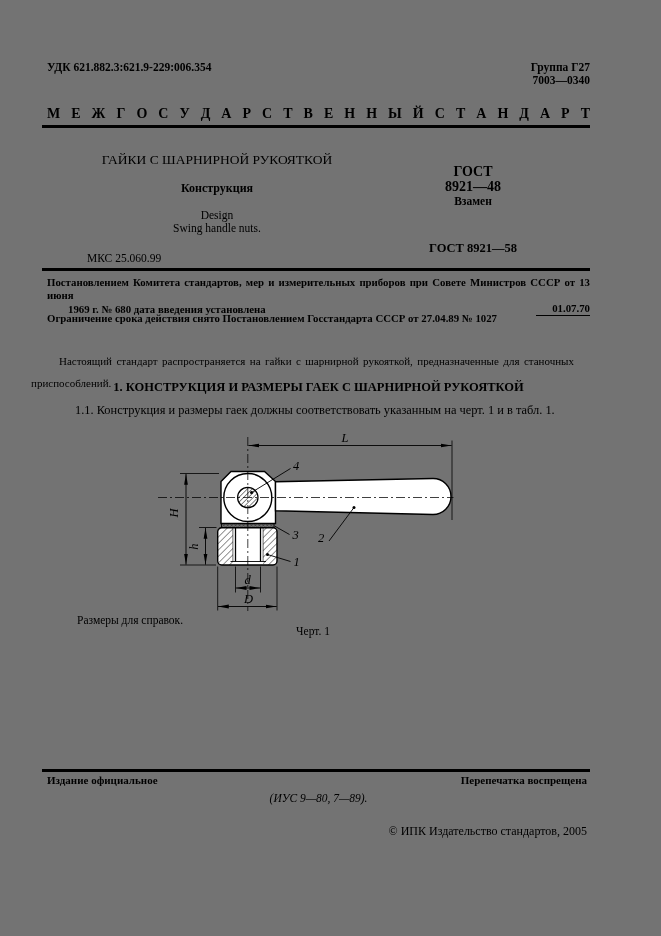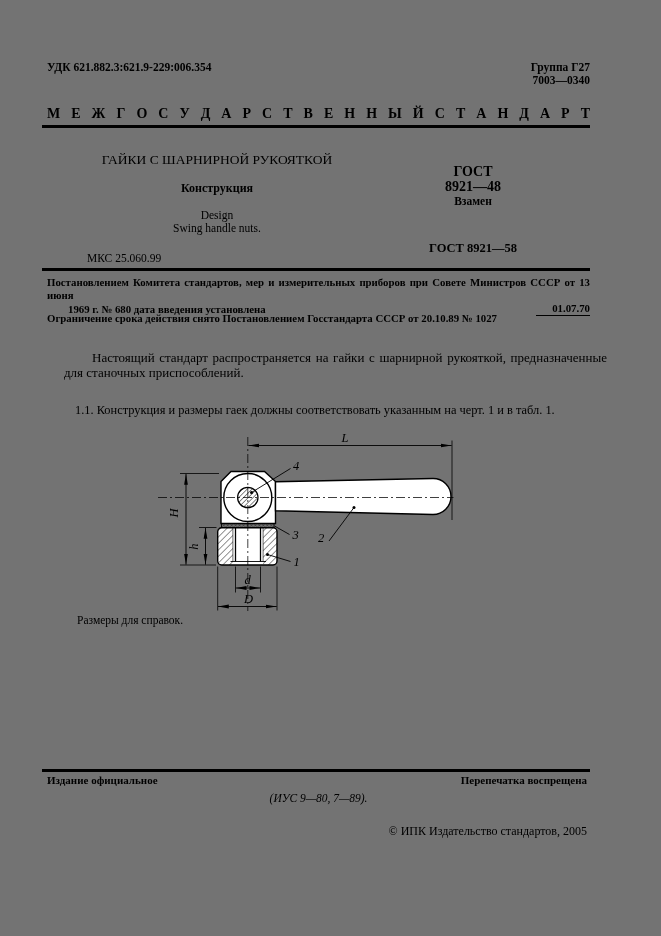--- a/index.html
+++ b/index.html
@@ -25,21 +25,21 @@
   .gost-r{font-size:12.5px;margin-top:32px;}
 
   .mks{left:47px;top:252px;font-size:11.5px;margin-left:40px;}
 
   .decree{left:47px;width:543px;top:276px;font-weight:bold;font-size:10.8px;line-height:13px;}
   .decree-l1{text-align:justify;text-align-last:justify;}
   .decree-l2{display:flex;justify-content:space-between;align-items:flex-end;margin-left:21px;}
   .date-ul{border-bottom:1.6px solid #000;padding-left:16px;}
   .limitation{left:47px;width:543px;top:312px;font-weight:bold;font-size:10.8px;line-height:13px;}
 
-  .scope{left:64px;width:543px;top:350px;font-size:13px;line-height:15px;
+  .scope{left:31px;width:543px;top:350px;font-size:11px;line-height:22px;
          text-indent:28px;text-align:justify;}
   .sec-heading{left:47px;width:543px;top:380px;text-align:center;font-weight:bold;font-size:12.5px;}
   .clause{left:47px;width:543px;top:403px;font-size:12.4px;text-indent:28px;}
 
   .figure-wrap{left:150px;top:425px;width:330px;height:195px;}
   .fig-note{left:77px;top:614px;font-size:11.5px;}
   .fig-caption{left:47px;width:532px;top:625px;text-align:center;font-size:11.5px;}
 
   .footer-row{left:47px;width:540px;top:774px;display:flex;justify-content:space-between;
               font-weight:bold;font-size:11px;}
@@ -82,23 +82,24 @@
   <div class="abs mks">МКС 25.060.99</div>
   <div class="rule" style="top:268px;"></div>
 
   <div class="abs decree">
     <div class="decree-l1">Постановлением Комитета стандартов, мер и измерительных приборов при Совете Министров СССР от 13 июня</div>
     <div class="decree-l2">
       <span>1969 г. № 680 дата введения установлена</span>
       <span class="date-ul">01.07.70</span>
     </div>
   </div>
-  <div class="abs limitation">Ограничение срока действия снято Постановлением Госстандарта СССР от 20.10.89 № 1027</div>
+  <div class="abs limitation">Ограничение срока действия снято Постановлением Госстандарта СССР от 27.04.89 № 1027</div>
 
   <div class="abs scope">Настоящий стандарт распространяется на гайки с шарнирной рукояткой, предназначенные для станочных приспособлений.</div>
+  <div class="abs sec-heading">1. КОНСТРУКЦИЯ И РАЗМЕРЫ ГАЕК С ШАРНИРНОЙ РУКОЯТКОЙ</div>
   <div class="abs clause">1.1. Конструкция и размеры гаек должны соответствовать указанным на черт. 1 и в табл. 1.</div>
 
   <div class="abs figure-wrap">
     <svg viewBox="150 425 330 195" width="330" height="195">
       <defs>
         <marker id="arw" viewBox="0 0 12 5" refX="12" refY="2.5" markerWidth="12" markerHeight="5" orient="auto-start-reverse">
           <path d="M0,0.4 L12,2.5 L0,4.6 Z" fill="#000"></path>
         </marker>
         <pattern id="h45" width="4.6" height="4.6" patternUnits="userSpaceOnUse" patternTransform="rotate(45)">
           <line x1="0" y1="0" x2="0" y2="4.6" stroke="#000" stroke-width="0.85"></line>
@@ -186,20 +187,21 @@
         <circle cx="267.5" cy="554.5" r="1.5" fill="#000" stroke="none"></circle>
       </g>
       <text x="293" y="470">4</text>
       <text x="292.5" y="538.5">3</text>
       <text x="318" y="541.5">2</text>
       <text x="293.5" y="565.5">1</text>
     </svg>
   </div>
 
   <div class="abs fig-note">Размеры для справок.</div>
+  <div class="abs fig-caption">Черт. 1</div>
 
   <div class="rule" style="top:769px;"></div>
   <div class="abs footer-row">
     <span>Издание официальное</span>
     <span>Перепечатка воспрещена</span>
   </div>
   <div class="abs edition">
     <div>(ИУС 9—80, 7—89).</div>
   </div>
   <div class="abs copyright">© ИПК Издательство стандартов, 2005</div>

